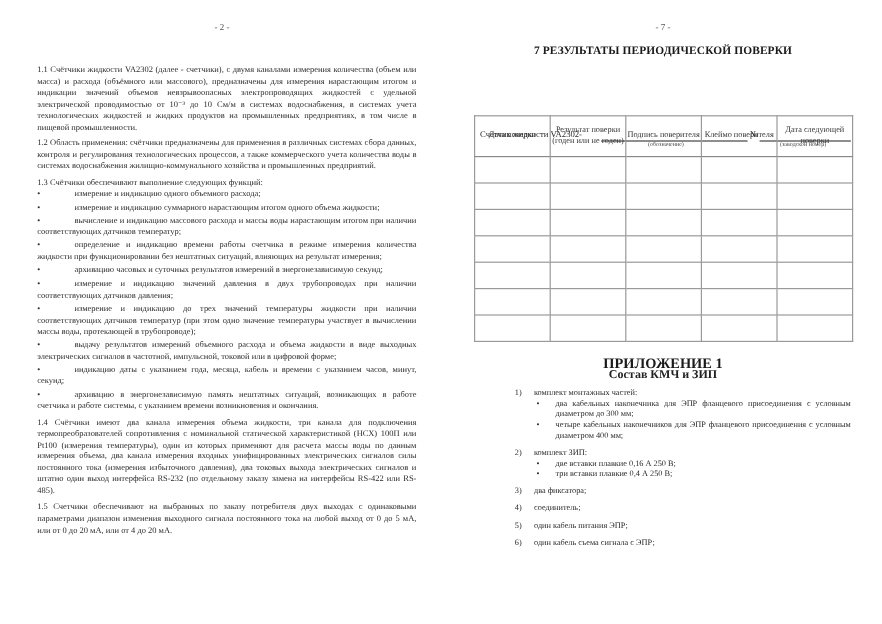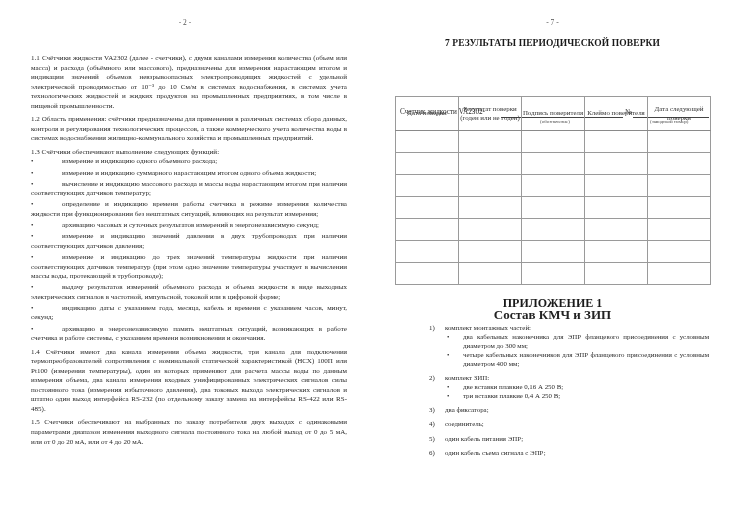--- a/index.html
+++ b/index.html
@@ -33,21 +33,21 @@
     .num-sign { position: absolute; left: 225px; top: 0; }
     .num-field { position: absolute; left: 233px; top: 9px; width: 76px; border-bottom: 0.8px solid #444; height: 0; }
     .num-field-caption { position: absolute; left: 250px; top: 11px; font-size: 5px; color: #444; }
 
     .verify-table { position: absolute; top: 96px; left: 25px; width: 316px; border-collapse: collapse; table-layout: fixed; }
     .verify-table th, .verify-table td { border: 1px solid #9a9a9a; padding: 0; }
     .verify-table th { height: 33px; font-weight: normal; font-size: 6.9px; line-height: 8.6px; text-align: center; vertical-align: middle; color: #333; border-bottom: 1.6px solid #8a8a8a; }
     .verify-table td { height: 21px; }
 
     .appendix-title { position: absolute; top: 296px; left: 0; right: 0; text-align: center; font-weight: bold; font-size: 12px; color: #1a1a1a; }
-    .appendix-subtitle { position: absolute; top: 307px; left: 0; right: 0; text-align: center; font-weight: bold; font-size: 13px; color: #222; }
+    .appendix-subtitle { position: absolute; top: 307px; left: 0; right: 0; text-align: center; font-weight: bold; font-size: 10px; color: #222; }
 
     .appendix-list { position: absolute; top: 324px; left: 59px; width: 280px; font-size: 6.9px; line-height: 8.9px; margin: 0; padding: 0; list-style: none; }
     .appendix-item { position: relative; padding-left: 16px; margin: 0 0 5.4px 0; }
     .appendix-item .num { position: absolute; left: 0; top: 0; }
     .appendix-sub { list-style: none; margin: 0; padding: 0; }
     .appendix-sub li { position: relative; padding-left: 18px; text-align: justify; }
     .appendix-sub li .dot { position: absolute; left: 2px; top: 0; }
   </style>
 </head>
 <body>

